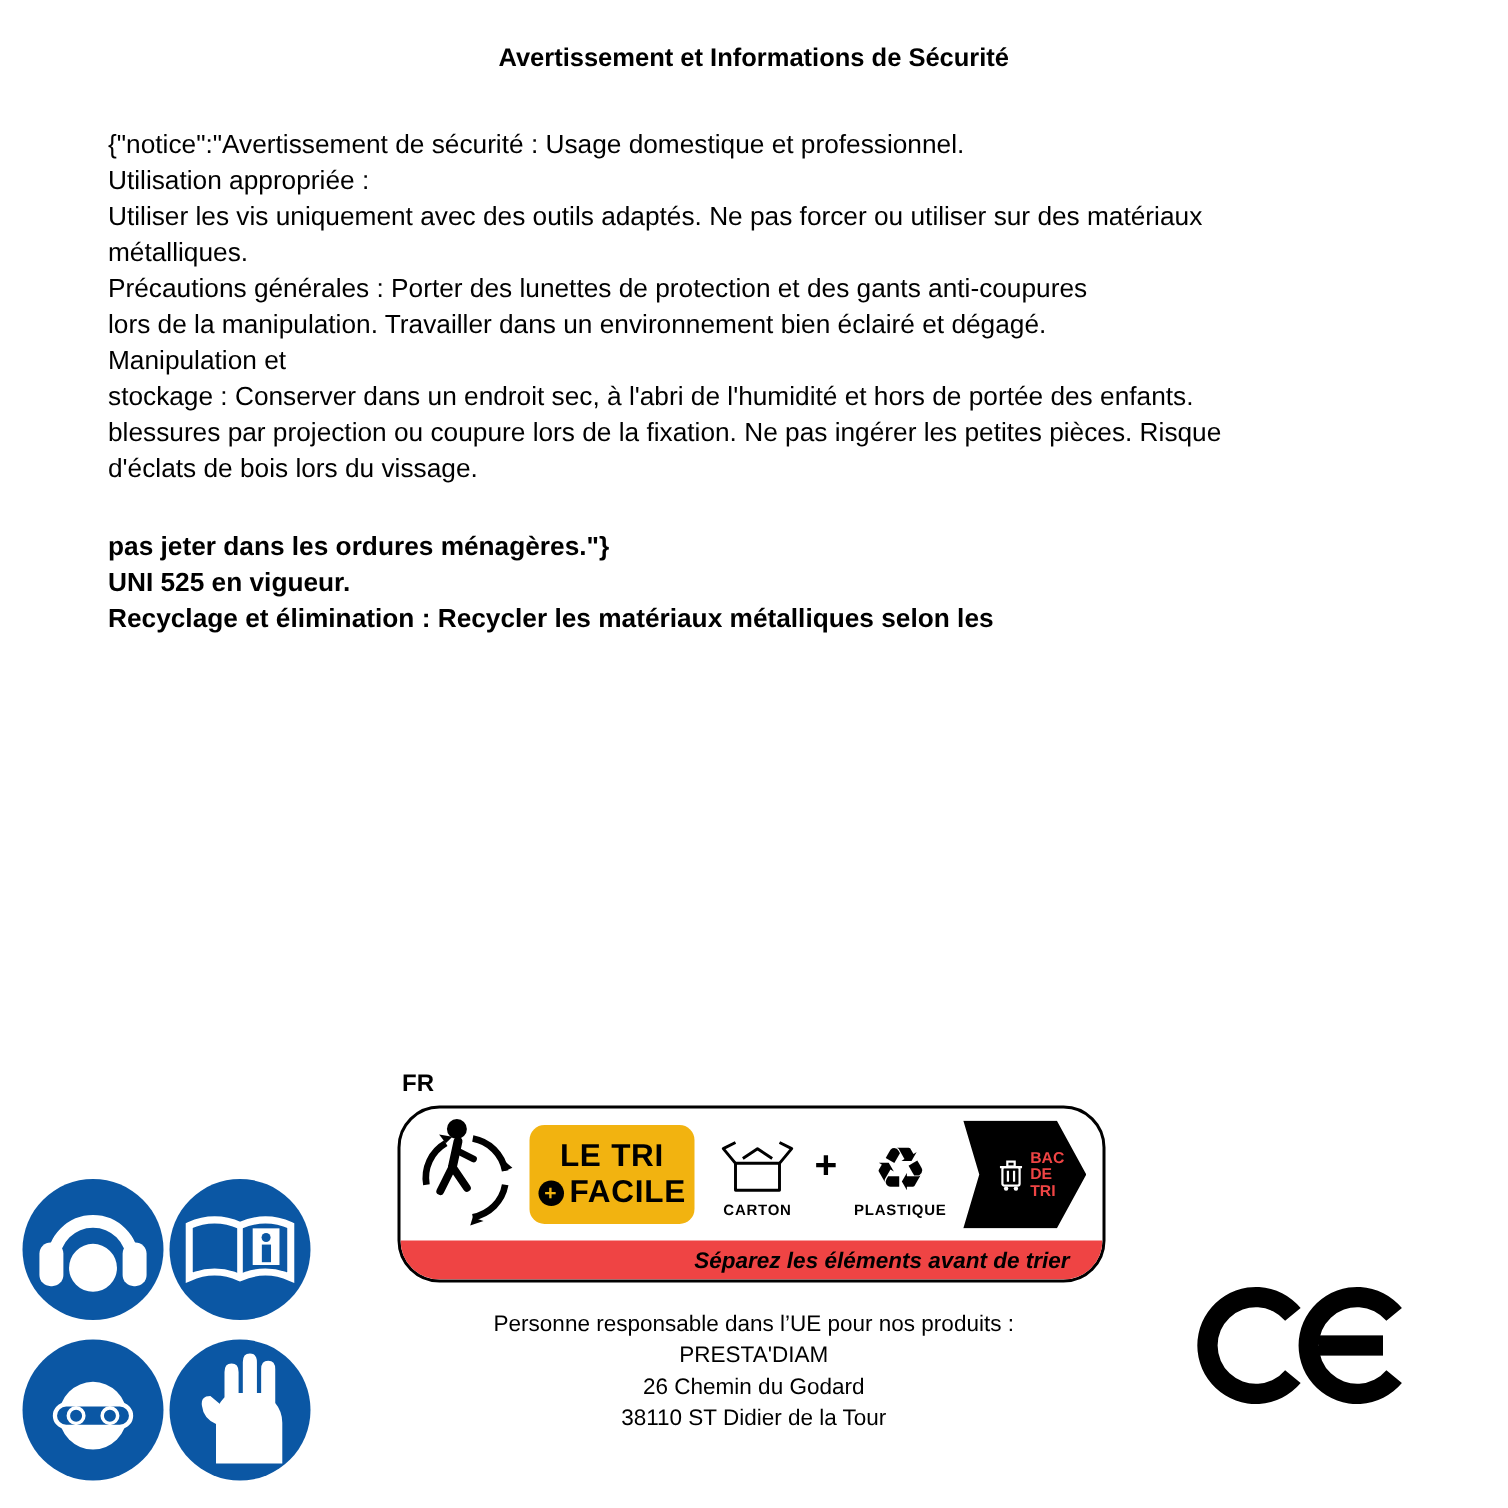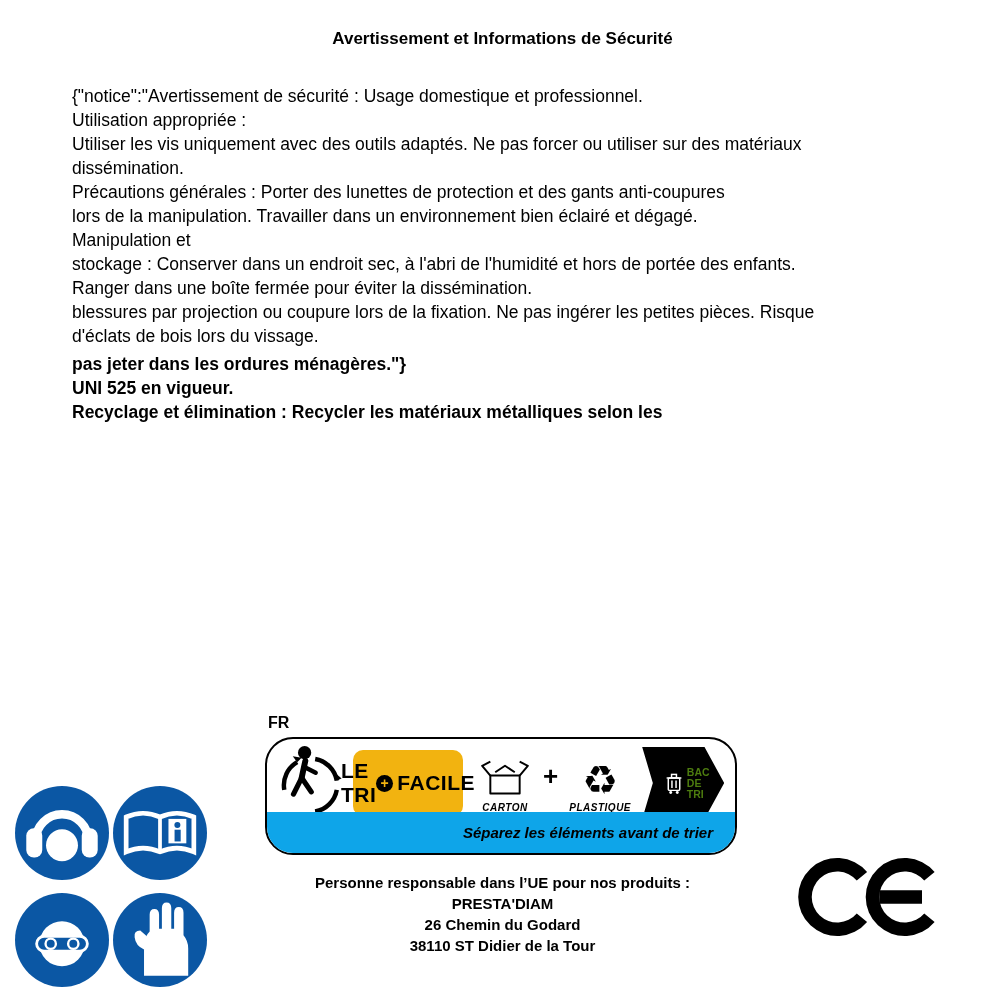--- a/index.html
+++ b/index.html
@@ -30,70 +30,69 @@
     border:2px solid #000;border-radius:28px;background:#fff;
     box-sizing:border-box;overflow:hidden;
   }
   .tri-row{
     position:absolute;left:0;top:0;right:0;height:88px;
     display:flex;align-items:center;
   }
   .triman{margin-left:8px;width:74px;height:82px;flex:0 0 auto;}
   .tri-badge{
     margin-left:4px;flex:0 0 auto;width:110px;height:66px;background:#f2b310;
-    border-radius:10px;display:flex;flex-direction:row;align-items:center;
+    border-radius:10px;display:flex;flex-direction:column;align-items:center;
     justify-content:center;font-weight:800;font-size:21px;letter-spacing:.5px;line-height:24px;
   }
   .tri-badge .row2{display:flex;align-items:center;gap:4px;}
   .plus-circle{
     width:17px;height:17px;border-radius:50%;background:#000;color:#f2b310;
     font-size:14px;font-weight:bold;display:flex;align-items:center;justify-content:center;line-height:1;
   }
   .mat{margin-left:10px;flex:0 0 auto;width:64px;display:flex;flex-direction:column;align-items:center;}
   .mat .icon{height:46px;display:flex;align-items:flex-end;justify-content:center;}
-  .mat .lbl{font-size:10px;font-weight:bold;letter-spacing:.5px;margin-top:2px;font-style:italic;}
+  .mat .lbl{font-size:10px;font-weight:bold;letter-spacing:.5px;margin-top:2px;}
   .big-plus{margin-left:6px;font-size:26px;font-weight:800;padding-bottom:14px;flex:0 0 auto;}
   .recy-glyph{font-family:"DejaVu Sans", sans-serif;font-size:40px;line-height:1;}
   .bac{
-    margin-left:10px;flex:0 0 auto;width:82px;height:72px;background:#000;color:#4d7c0f;
+    margin-left:10px;flex:0 0 auto;width:82px;height:72px;background:#000;color:#ef4444;
     clip-path:polygon(0% 0%, 76% 0%, 100% 50%, 76% 100%, 0% 100%, 13% 50%);
     display:flex;align-items:center;justify-content:center;gap:4px;padding-left:8px;box-sizing:border-box;
   }
   .bac .txt{font-size:10.5px;font-weight:bold;line-height:11px;text-align:left;}
   .tri-strip{
-    position:absolute;left:0;right:0;bottom:0;height:41px;background:#0ea5e9;
+    position:absolute;left:0;right:0;bottom:0;height:26px;background:#ef4444;
     display:flex;align-items:center;justify-content:flex-end;padding-right:22px;
     font-style:italic;font-weight:bold;font-size:15px;
   }
 
   
   .address{
     position:absolute;left:0;top:872px;width:1005px;text-align:center;
-    font-weight:bold;font-size:15px;line-height:21px;
+    font-weight:normal;font-size:15px;line-height:21px;
   }
 
   .ce{position:absolute;left:796px;top:851px;}
 </style>
 </head>
 <body>
 
 <div class="canvas">
 
   <div class="page-title">Avertissement et Informations de Sécurité</div>
 
   <div class="notice notice-a">
     <div class="ln">{"notice":"Avertissement de sécurité : Usage domestique et professionnel.</div>
     <div class="ln">Utilisation appropriée :</div>
     <div class="ln">Utiliser les vis uniquement avec des outils adaptés. Ne pas forcer ou utiliser sur des matériaux</div>
-    <div class="ln">dissémination.</div>
+    <div class="ln">métalliques.</div>
     <div class="ln">Précautions générales : Porter des lunettes de protection et des gants anti-coupures</div>
     <div class="ln">lors de la manipulation. Travailler dans un environnement bien éclairé et dégagé.</div>
     <div class="ln">Manipulation et</div>
     <div class="ln">stockage : Conserver dans un endroit sec, à l'abri de l'humidité et hors de portée des enfants.</div>
-    <div class="ln">Ranger dans une boîte fermée pour éviter la dissémination.</div>
     <div class="ln">blessures par projection ou coupure lors de la fixation. Ne pas ingérer les petites pièces. Risque</div>
     <div class="ln">d'éclats de bois lors du vissage.</div>
   </div>
 
   <div class="notice notice-b">
     <div class="ln">pas jeter dans les ordures ménagères."}</div>
     <div class="ln">UNI 525 en vigueur.</div>
     <div class="ln">Recyclage et élimination : Recycler les matériaux métalliques selon les</div>
   </div>
 

